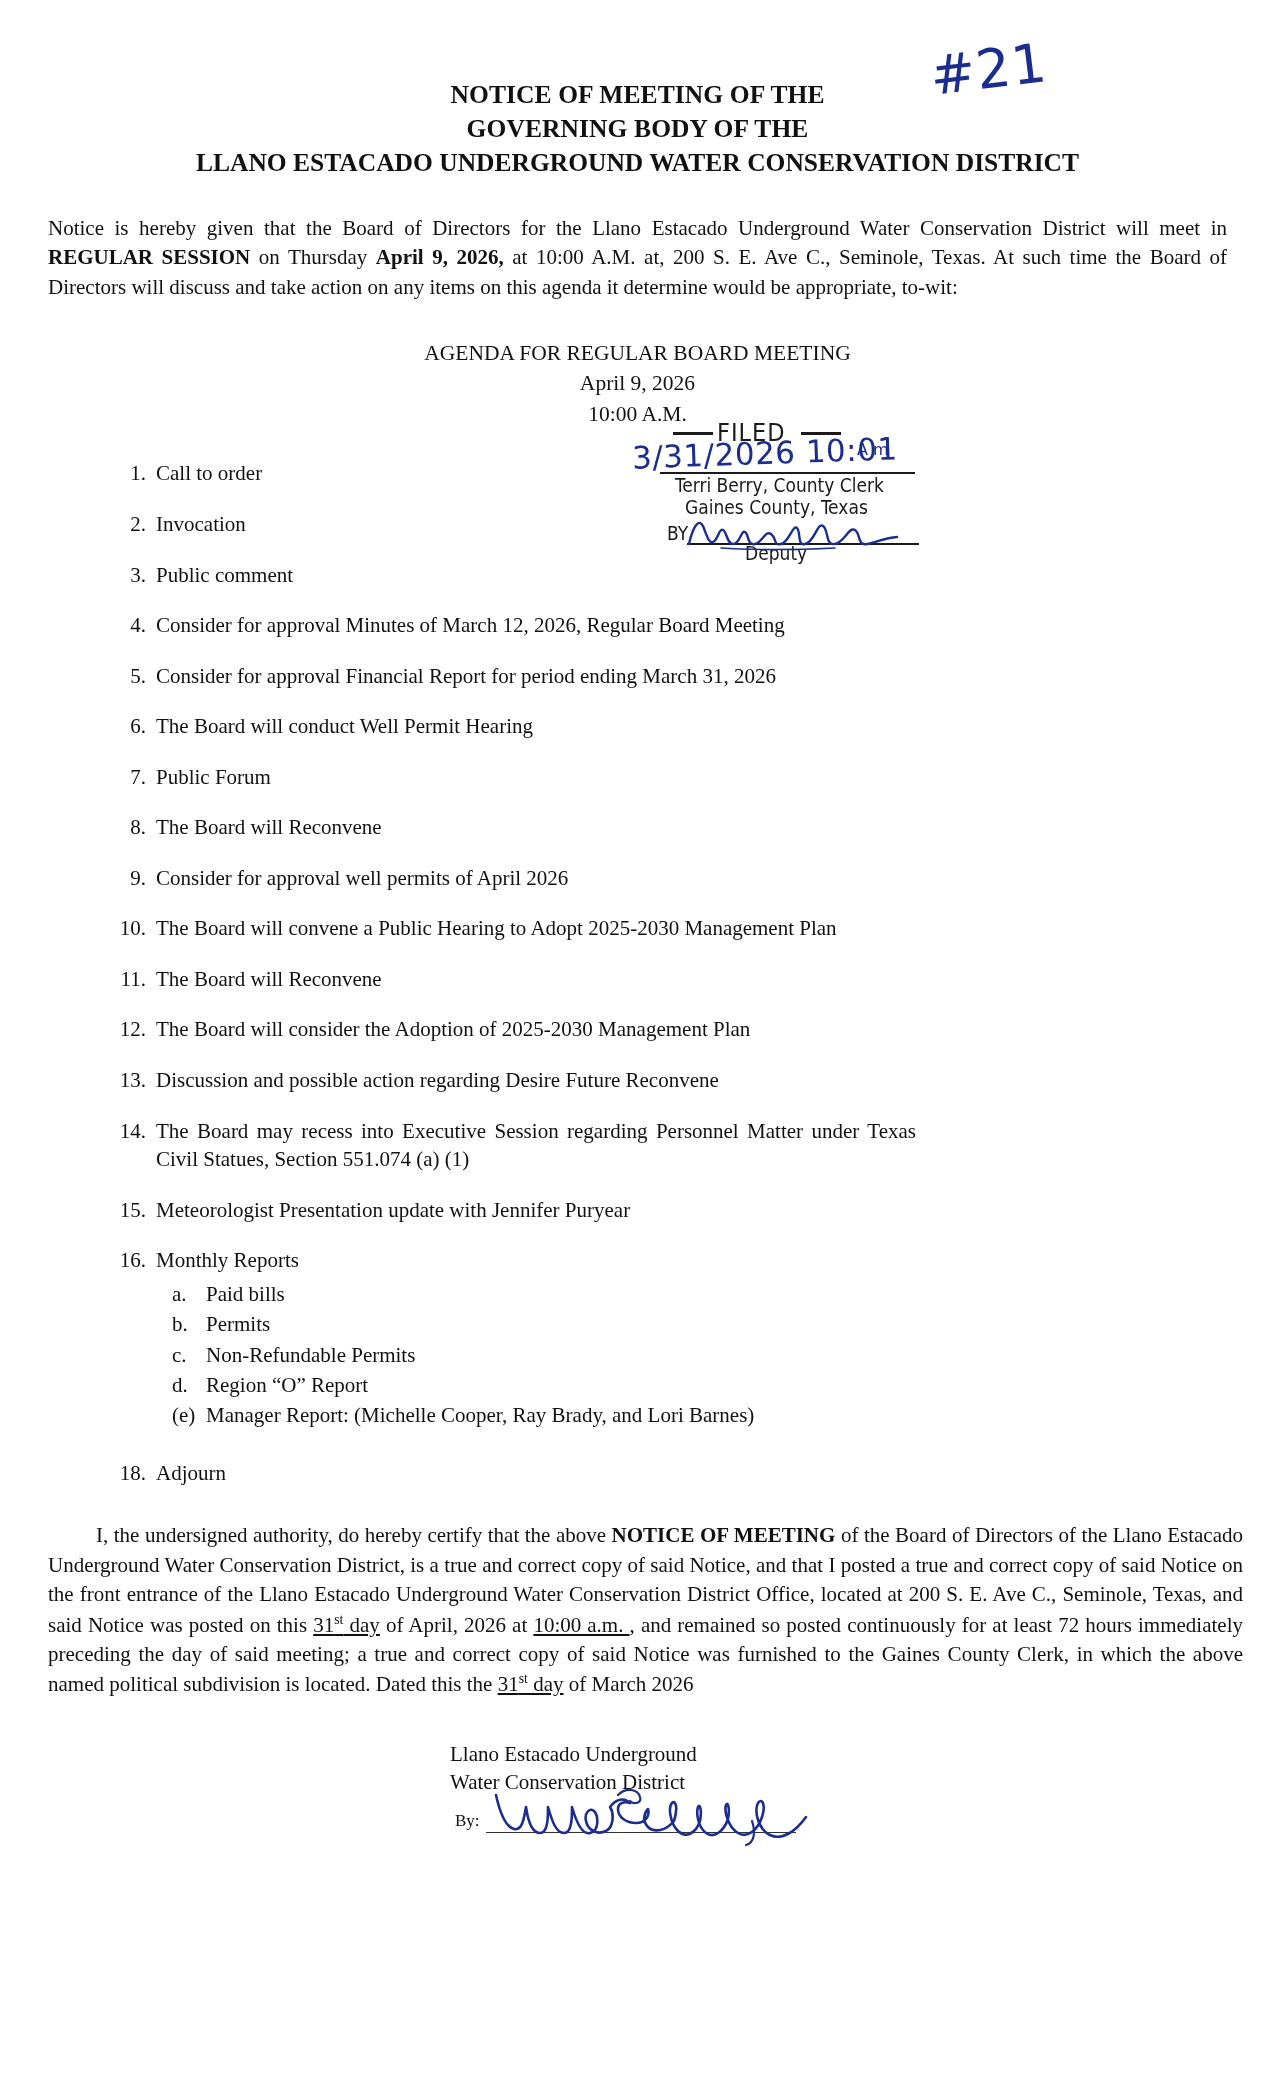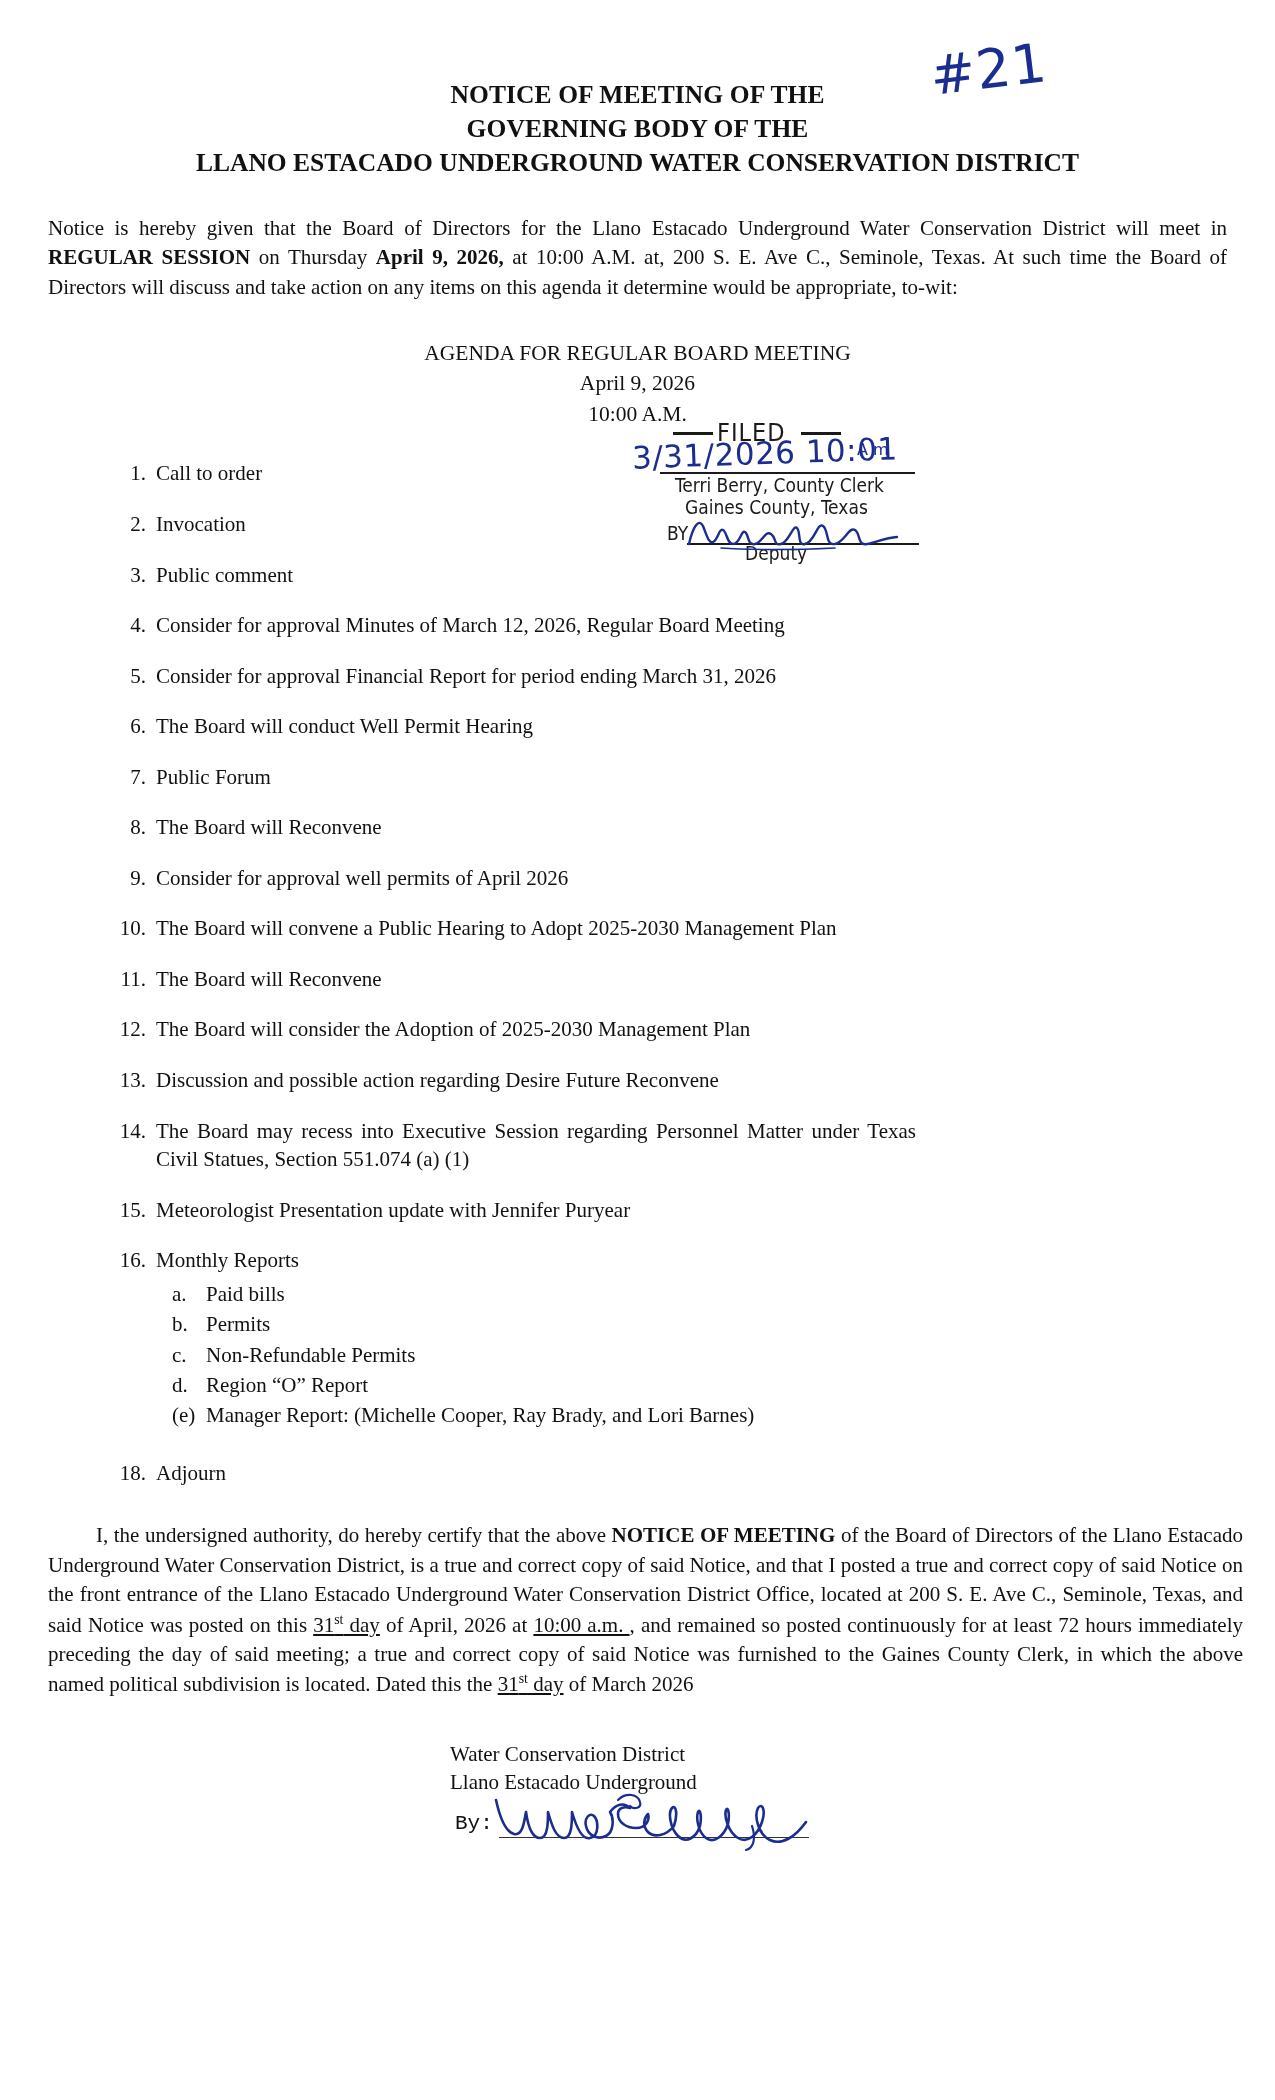--- a/index.html
+++ b/index.html
@@ -220,21 +220,21 @@
     font-size: 21px;
     line-height: 1.34;
   }
   .sig-by-row {
     position: relative;
     margin-top: 14px;
     padding-left: 5px;
     display: flex;
     align-items: flex-end;
   }
-  .sig-by-label { font-size: 21px; font-family: Liberation Mono, monospace; }
+  .sig-by-label { font-size: 17px; }
   .sig-line {
     flex: 1 1 auto;
     border-bottom: 1.5px solid #333;
     margin-left: 6px;
     max-width: 310px;
     height: 1px;
   }
   .sig-hand {
     position: absolute;
     left: 40px;
@@ -380,22 +380,22 @@
       <span class="num">18.</span>
       <span class="txt">Adjourn</span>
     </li>
   </ol>
 
   <div class="certify">
     <span style="display:inline-block;width:48px;"></span><span>I, the undersigned authority, do hereby certify that the above </span><b>NOTICE OF MEETING</b><span> of the Board of Directors of the Llano Estacado Underground Water Conservation District, is a true and correct copy of said Notice, and that I posted a true and correct copy of said Notice on the front entrance of the Llano Estacado Underground Water Conservation District Office, located at 200 S. E. Ave C., Seminole, Texas, and said Notice was posted on this </span><span class="u"><span>31</span><sup>st</sup><span> day</span></span><span> of April, 2026 at </span><span class="u"> 10:00 a.m. </span><span>, and remained so posted continuously for at least 72 hours immediately preceding the day of said meeting; a true and correct copy of said Notice was furnished to the Gaines County Clerk, in which the above named political subdivision is located. Dated this the </span><span class="u"><span>31</span><sup>st</sup><span> day</span></span><span> of March 2026</span>
   </div>
 
   <div class="sig-block">
+    <div>Llano Estacado Underground</div>
     <div>Water Conservation District</div>
-    <div>Llano Estacado Underground</div>
     <div class="sig-by-row">
       <span class="sig-by-label">By:</span>
       <span class="sig-line"></span>
       <svg class="sig-hand" viewBox="0 0 340 70">
         <path d="M6 18 C10 36, 16 50, 24 52 C32 54, 34 42, 36 30 C38 44, 42 56, 50 56 C58 56, 58 40, 58 30 C62 44, 66 56, 74 56 C82 56, 82 40, 82 30 C86 44, 92 58, 100 56 C110 54, 108 38, 104 34 C100 30, 94 36, 96 44 C98 54, 108 58, 116 54 C124 50, 124 36, 120 30 C126 22, 134 20, 140 26 C134 24, 128 26, 128 32 C128 40, 136 46, 146 46 C156 46, 160 38, 158 32 C154 36, 152 44, 158 50 C164 56, 176 54, 184 44 C188 32, 186 22, 182 26 C178 30, 180 46, 188 54 C196 62, 206 56, 210 44 C212 34, 210 26, 208 30 C206 36, 208 50, 216 56 C224 62, 234 54, 238 42 C240 32, 238 24, 236 28 C234 34, 238 50, 248 56 C258 62, 268 52, 272 40 C276 28, 272 20, 268 26 C264 34, 268 52, 280 58 C292 64, 306 54, 316 40" fill="none" stroke="#1b2d8f" stroke-width="2.6" stroke-linecap="round" stroke-linejoin="round"></path>
         <path d="M128 18 C136 10, 148 12, 150 20 C152 26, 144 28, 140 24" fill="none" stroke="#1b2d8f" stroke-width="2.2" stroke-linecap="round"></path>
         <path d="M262 44 C266 56, 264 66, 256 68" fill="none" stroke="#1b2d8f" stroke-width="2.2" stroke-linecap="round"></path>
       </svg>
     </div>
   </div>

